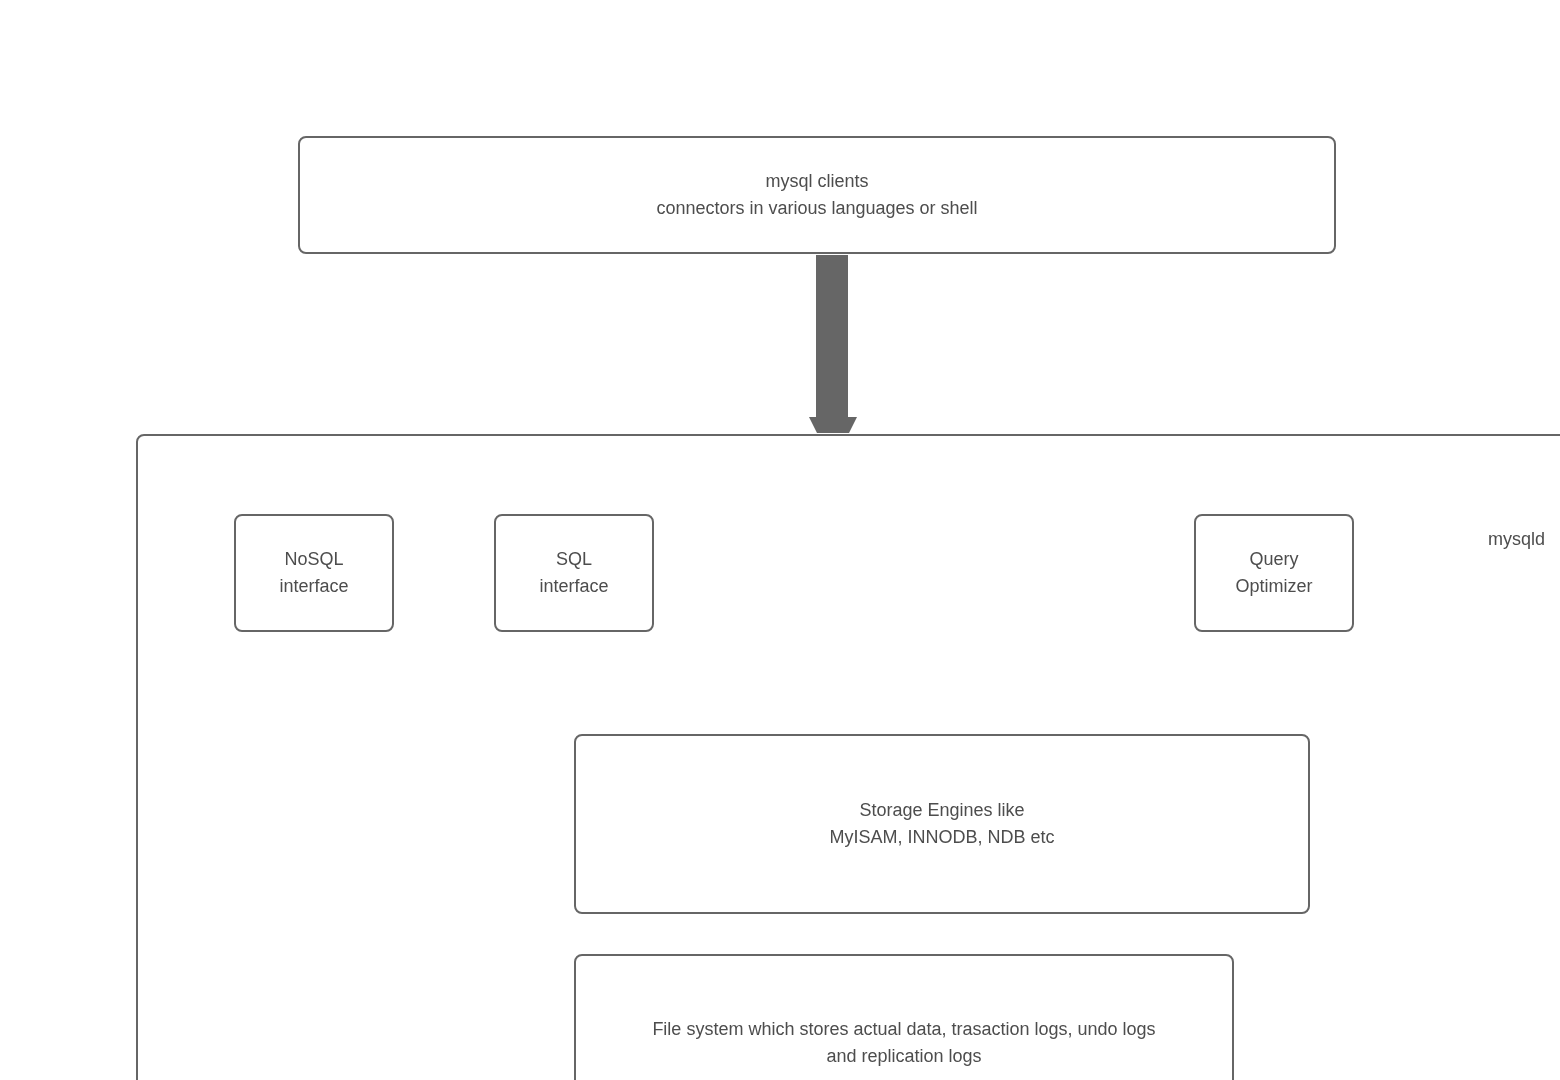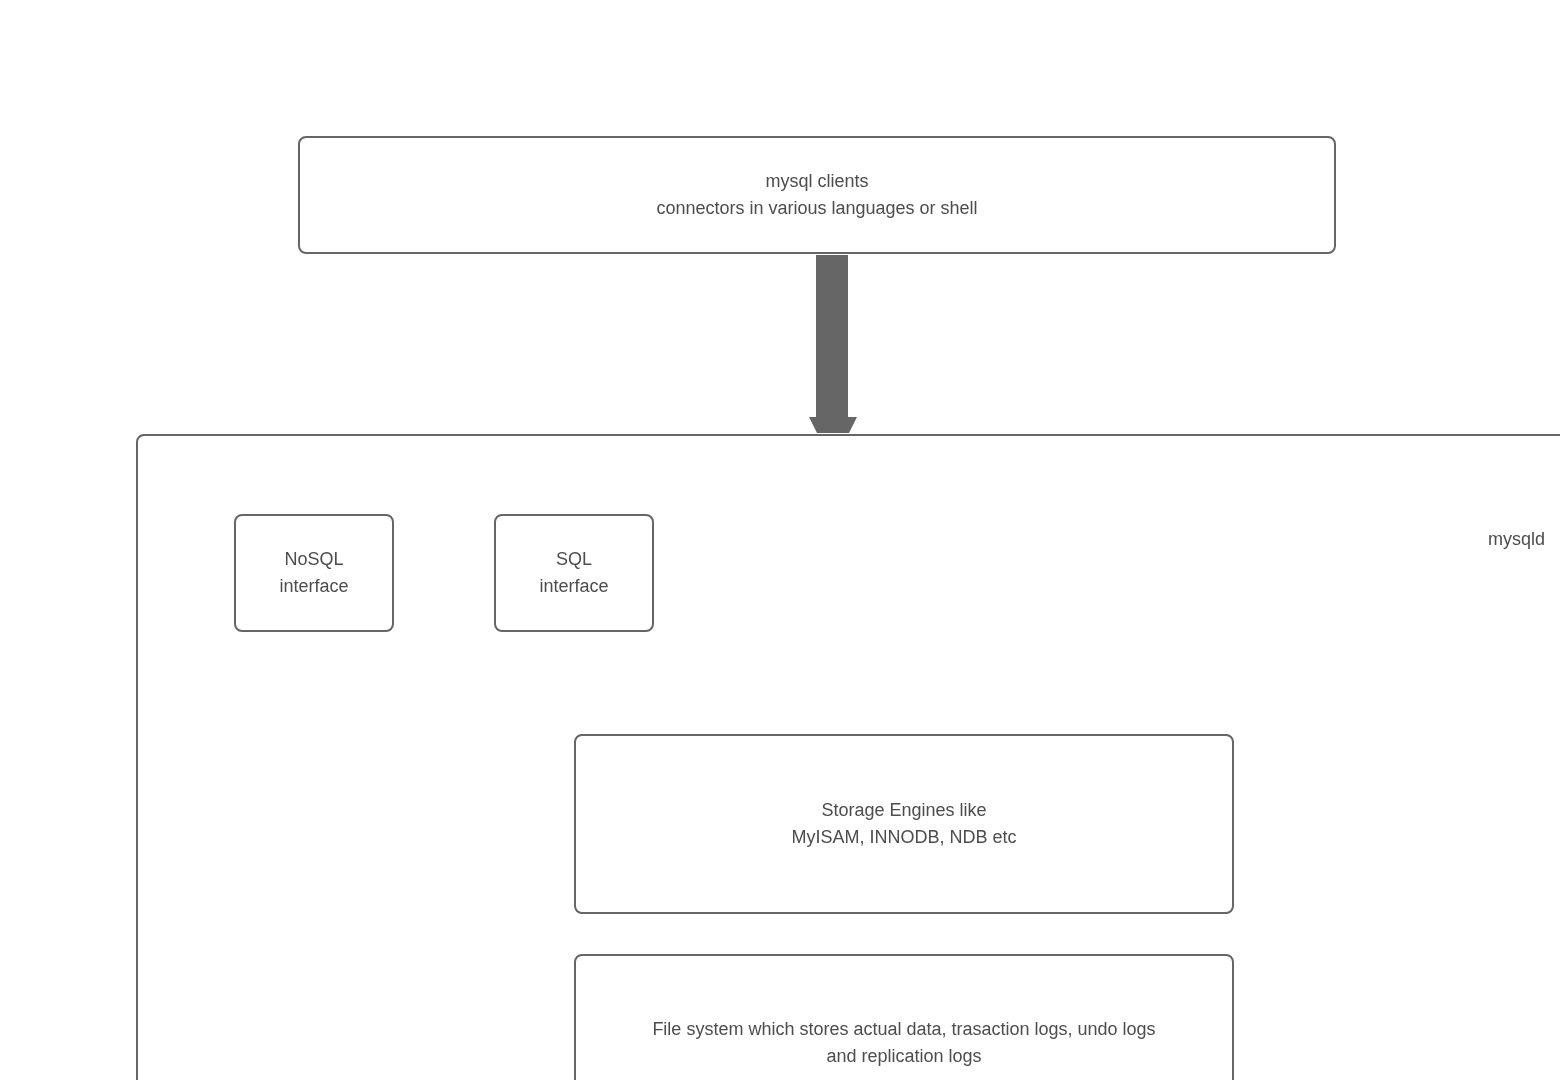--- a/index.html
+++ b/index.html
@@ -56,21 +56,21 @@
     font-size: 18px;
     line-height: 27px;
   }
   
   .comp { top: 62px; width: 160px; height: 118px; }
   .comp-0 { left: 80px; }
   .comp-1 { left: 340px; }
   .comp-2 { left: 570px; }
   .comp-3 { left: 805px; }
   .comp-4 { left: 1040px; }
-  .storage-box   { left: 420px; top: 282px; width: 660px; height: 180px; }
+  .storage-box   { left: 420px; top: 282px; width: 736px; height: 180px; }
   .filesystem-box{ left: 420px; top: 502px; width: 660px; height: 178px; }
 </style>
 </head>
 <body>
 
 <div class="canvas">
 
   <div class="box clients-box">
     <div class="box-label">mysql clients
 connectors in various languages or shell</div>
@@ -87,20 +87,24 @@
       <div class="box-label">NoSQL
 interface</div>
     </div>
 
     <div class="box comp comp-1">
       <div class="box-label">SQL interface</div>
     </div>
 
 
 
+    <div class="box comp comp-4">
+      <div class="box-label">Query
+Optimizer</div>
+    </div>
 
     <div class="box storage-box">
       <div class="box-label">Storage Engines like
 MyISAM, INNODB, NDB etc</div>
     </div>
 
     <div class="box filesystem-box">
       <div class="box-label">File system which stores actual data, trasaction logs, undo logs
 and replication logs</div>
     </div>

